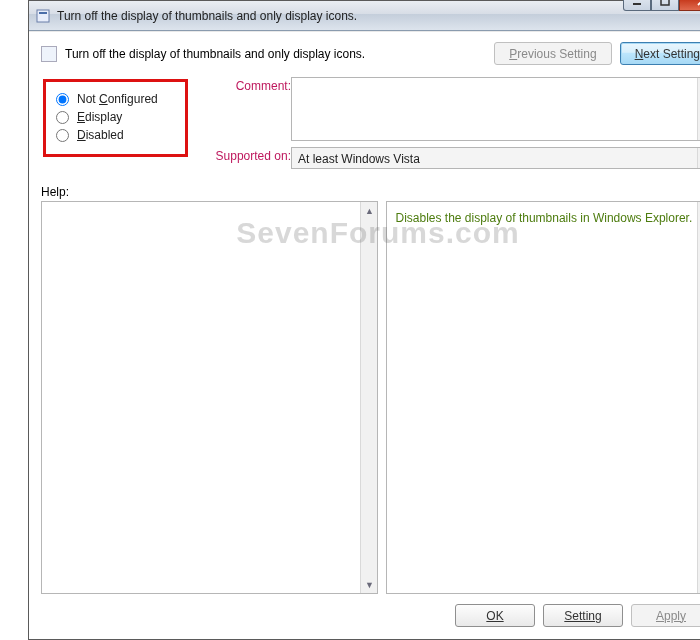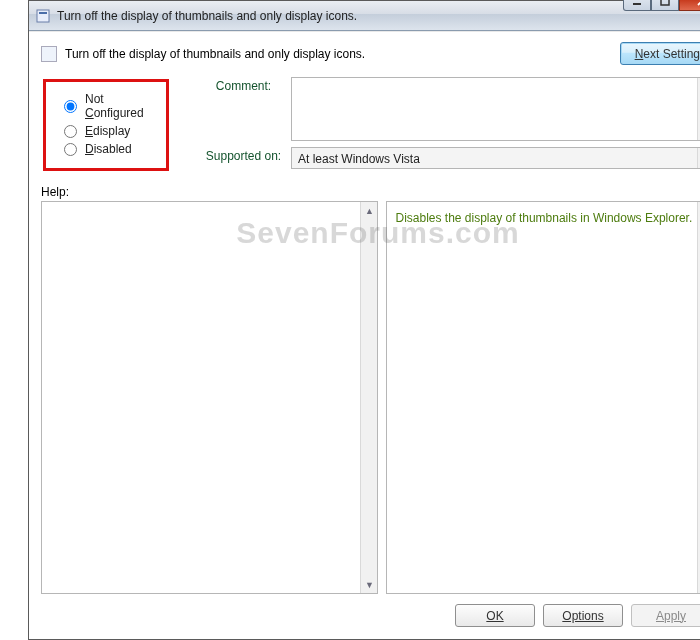--- a/index.html
+++ b/index.html
@@ -14,28 +14,28 @@
   .winbtn.close { width: 46px; border-radius: 0 0 3px 0; background: linear-gradient(to bottom, #e79a93, #d6593f 45%, #c73a1d 46%, #e06a4e); color:#fff; border-color:#8a2c17;}
   .winbtn.max svg, .winbtn.min svg, .winbtn.close svg { display:block; }
   .client { flex:1; background:#fff; margin:0; padding:10px 12px 10px 12px; display:flex; flex-direction:column; border-top:1px solid #e9e9e9;}
   .headerrow { display:flex; align-items:flex-start; gap:8px; padding-bottom:4px;}
   .headerrow .desc { flex:1; display:flex; align-items:center; gap:8px; padding-top:4px;}
   .headerrow .desc .picon { width:16px; height:16px; border:1px solid #aab; background:#eef3fb; display:inline-block;}
   .navbtns { display:flex; gap:8px; }
   .btn { height:23px; padding:0 14px; border:1px solid #8f8f8f; border-radius:3px; background:linear-gradient(to bottom,#fdfdfd,#e9e9e9); color:#333; display:inline-flex; align-items:center; justify-content:center;}
   .btn.disabled { color:#8a8a8a; border-color:#c0c0c0; background:#f3f3f3;}
   .btn.default { border:1px solid #3c7fb1; box-shadow: inset 0 0 0 1px #a7d9f5; background:linear-gradient(to bottom,#eaf6fd,#d7effc 45%,#bde6fd 46%,#a7d9f5);}
-  .radios { border:3px solid #d11; padding:6px 8px 8px 16px; display:inline-block; position:absolute; left:14px; top:78px; width:126px; background:#fff;}
+  .radios { border:3px solid #d11; padding:6px 8px 8px 8px; display:inline-block; position:absolute; left:14px; top:78px; width:145px; background:#fff;}
   .radios label { display:flex; align-items:center; gap:4px; margin:4px 0; color:#222;}
   .radios input { margin:0 4px 0 2px; }
   .contentrow { display:flex; margin-top:8px; }
   .leftcol { width:155px; flex:none; }
   .rightcol { flex:1; display:flex; flex-direction:column; }
   .fieldrow { display:flex; align-items:flex-start; margin-bottom:6px; }
-  .fieldrow .lbl { width:95px; text-align:center; padding-top:2px; color:#14532d;}
+  .fieldrow .lbl { width:95px; text-align:right; padding-top:2px; color:#be185d;}
   .textarea { flex:1; height:64px; border:1px solid #b5b5b5; background:#fff; position:relative; }
   .sbar { position:absolute; right:0; top:0; bottom:0; width:17px; background:#f1f1f1; border-left:1px solid #d9d9d9; display:flex; flex-direction:column; justify-content:space-between;}
   .sbar .arr { height:17px; display:flex; align-items:center; justify-content:center; color:#6a6a7a; font-size:9px;}
   .supported { flex:1; height:22px; border:1px solid #b5b5b5; background:#f4f4f4; position:relative; padding:4px 20px 0 6px; color:#222;}
   .midlabels { display:flex; margin-top:10px; }
   .midlabels .l1 { width:352px; }
   .panes { display:flex; gap:8px; flex:1; margin-top:2px; }
   .pane { flex:1; border:1px solid #b6b6b6; background:#fff; position:relative; padding:8px 20px 8px 8px; color:#444; overflow:hidden;}
   .pane .sbar { background:#f1f1f1; }
   .pane p { margin:0 0 12px 0; line-height:1.35; }
@@ -79,20 +79,23 @@
   </div>
 
   <div class="client">
 
     <div class="headerrow">
       <div class="desc">
         <span class="picon"></span>
         <span>Turn off the display of thumbnails and only display icons.</span>
       </div>
       <div class="navbtns">
+        <div class="btn disabled">
+          <span><span class="underline-char">P</span><span>revious Setting</span></span>
+        </div>
         <div class="btn default">
           <span><span class="underline-char">N</span><span>ext Setting</span></span>
         </div>
       </div>
     </div>
 
     <div class="radios">
       <label>
         <input type="radio" name="st" checked="" style="">
         <span><span>Not </span><span class="underline-char">C</span><span>onfigured</span></span>
@@ -150,21 +153,21 @@
           <div class="arr">▼</div>
         </div>
       </div>
     </div>
 
     <div class="footer">
       <div class="btn">
           <span>OK</span>
         </div>
       <div class="btn">
-          <span>Options</span>
+          <span>Setting</span>
         </div>
       <div class="btn disabled">
         <span><span class="underline-char">A</span><span>pply</span></span>
       </div>
     </div>
 
   </div>
 
   <div class="watermark">SevenForums.com</div>
 </div>

